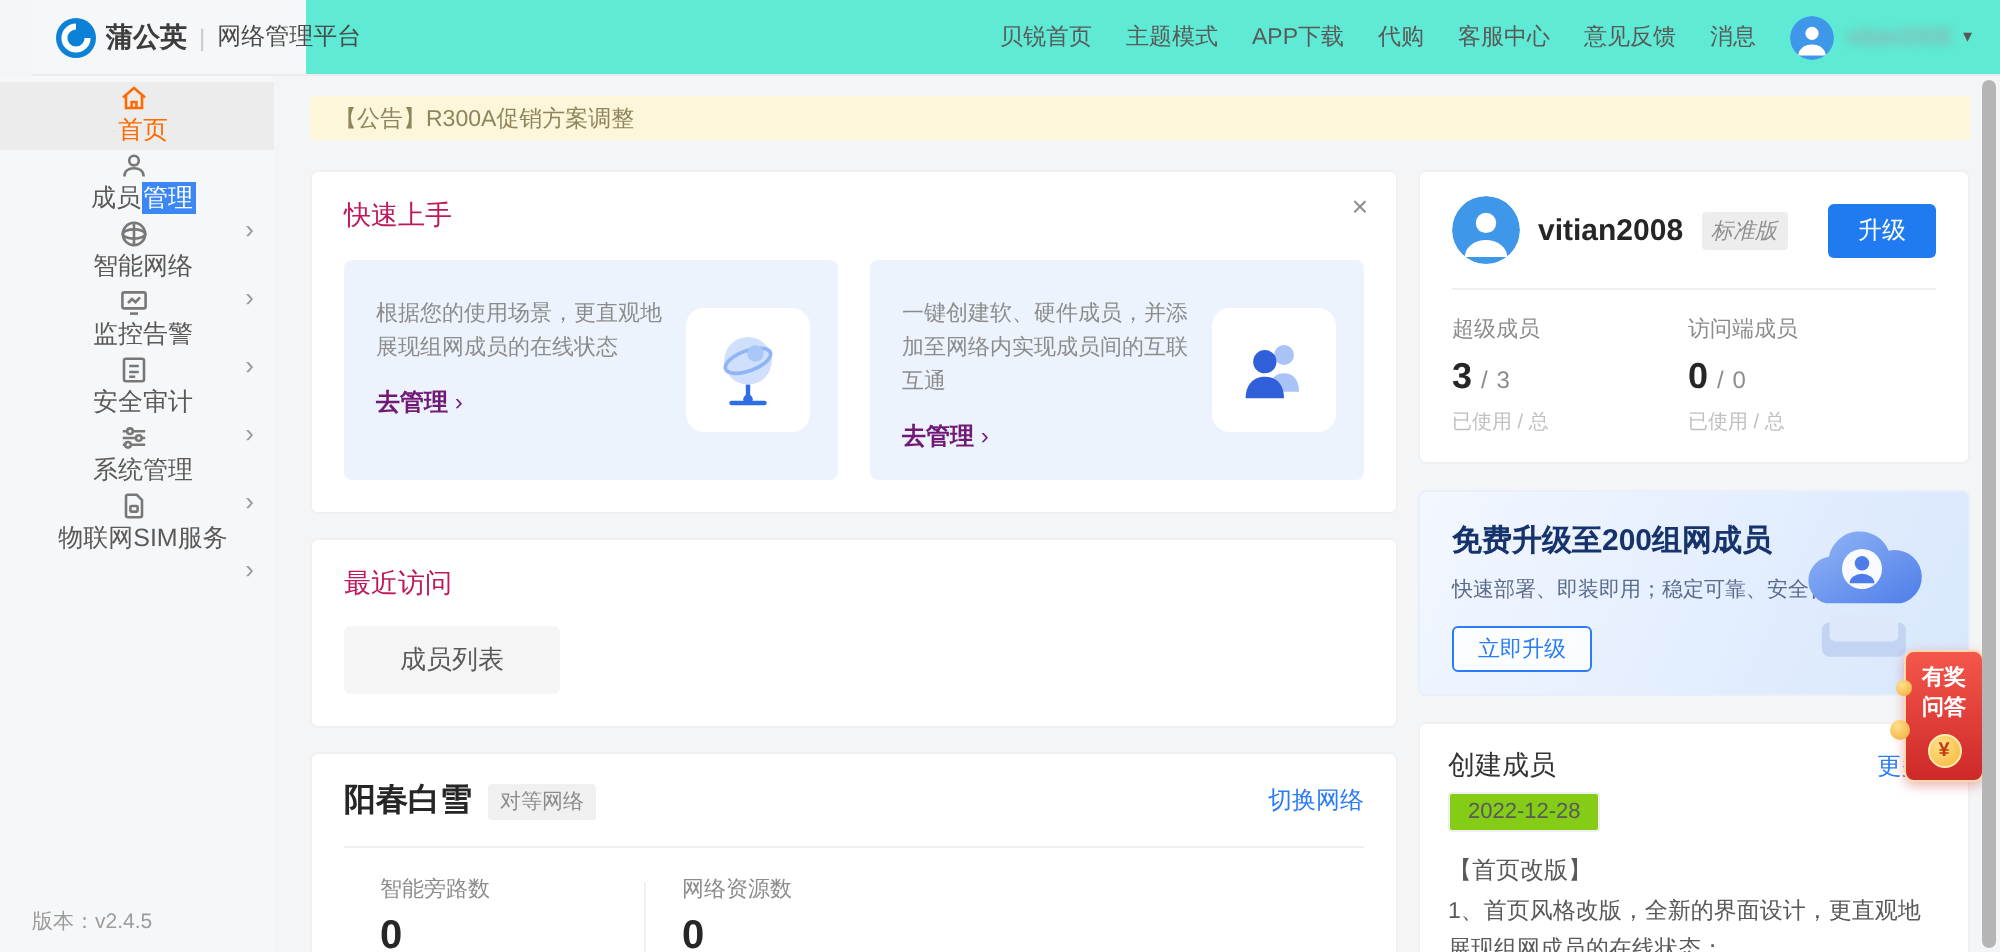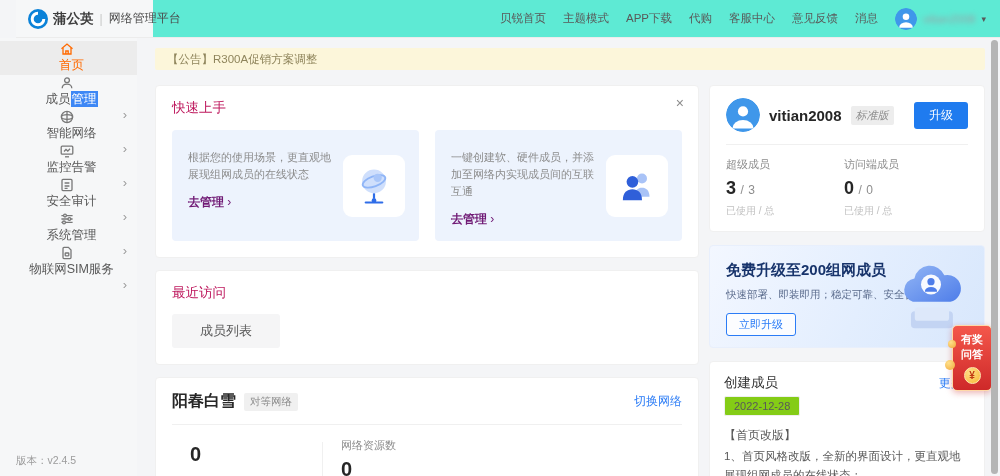--- a/index.html
+++ b/index.html
@@ -269,20 +269,21 @@
 
         <div class="card net">
           <div class="net-head">
             <span class="net-name">阳春白雪</span>
             <span class="net-badge">对等网络</span>
             <span class="net-switch">切换网络</span>
           </div>
           <div class="hr"></div>
           <div class="net-stats">
             <div class="stat-col">
+              <div class="stat-label">智能旁路数</div>
               <div class="stat-value">0</div>
             </div>
             <div class="v-div"></div>
             <div class="stat-col">
               <div class="stat-label">网络资源数</div>
               <div class="stat-value">0</div>
             </div>
           </div>
 
         </div>

